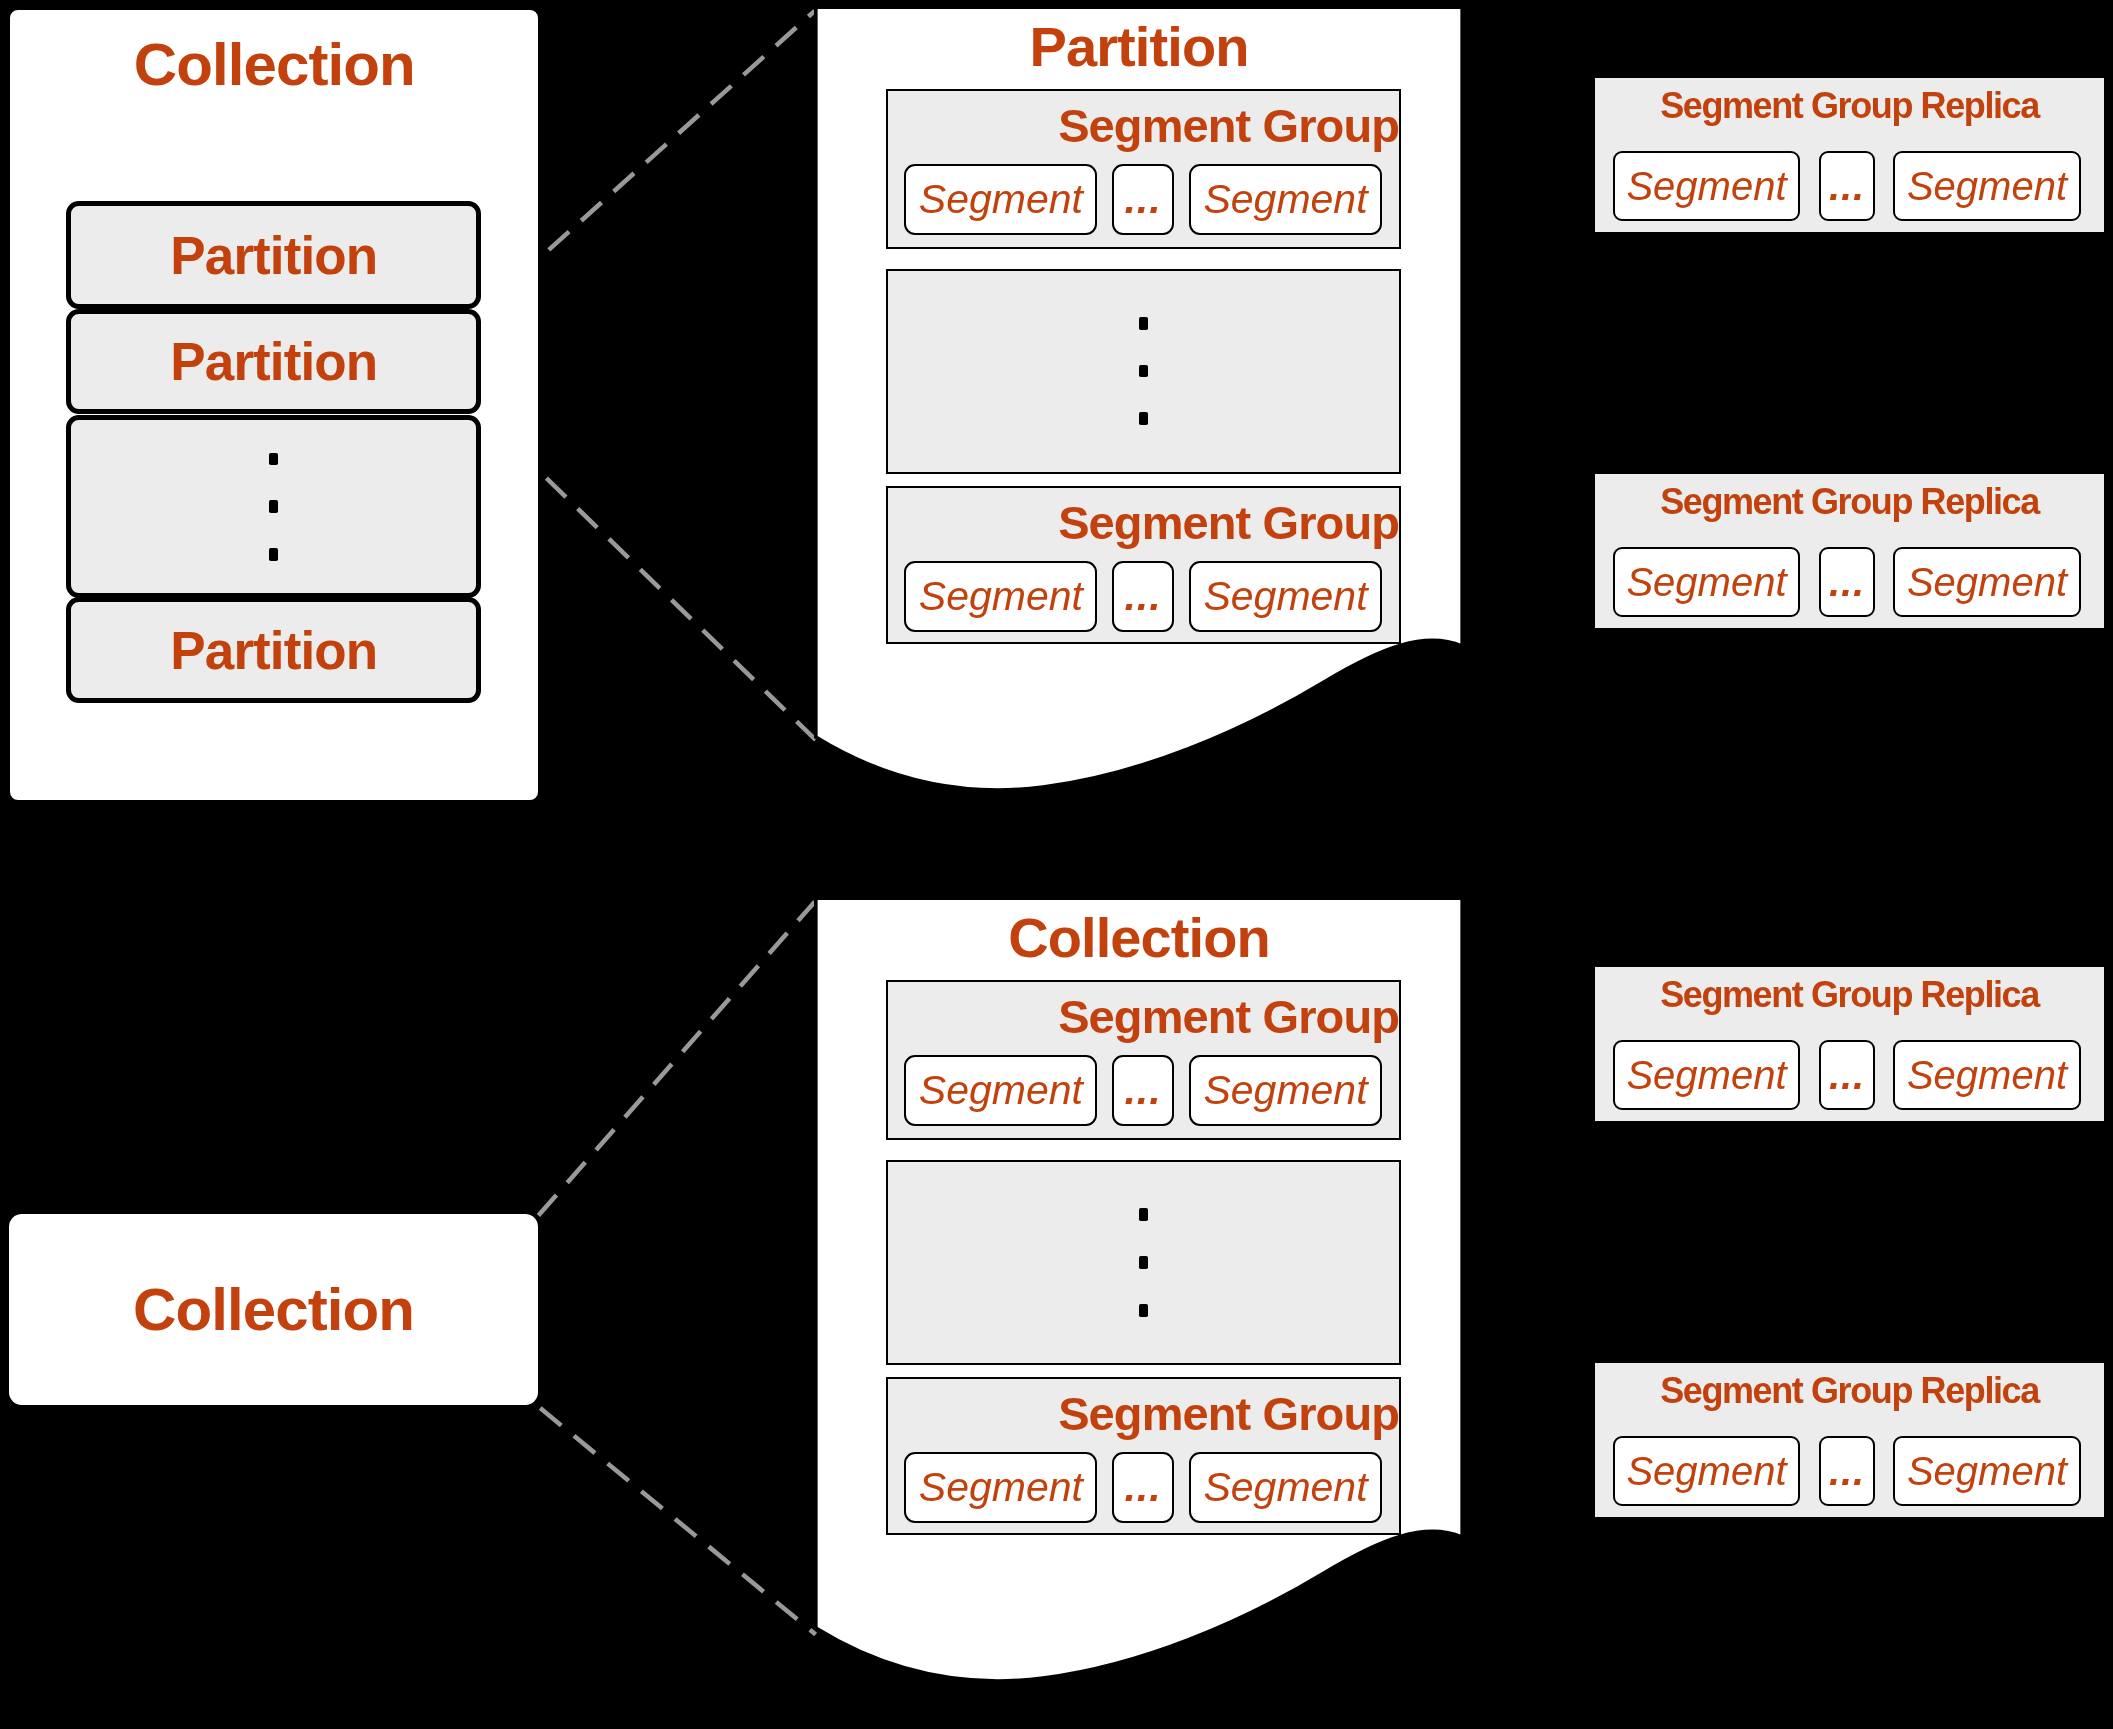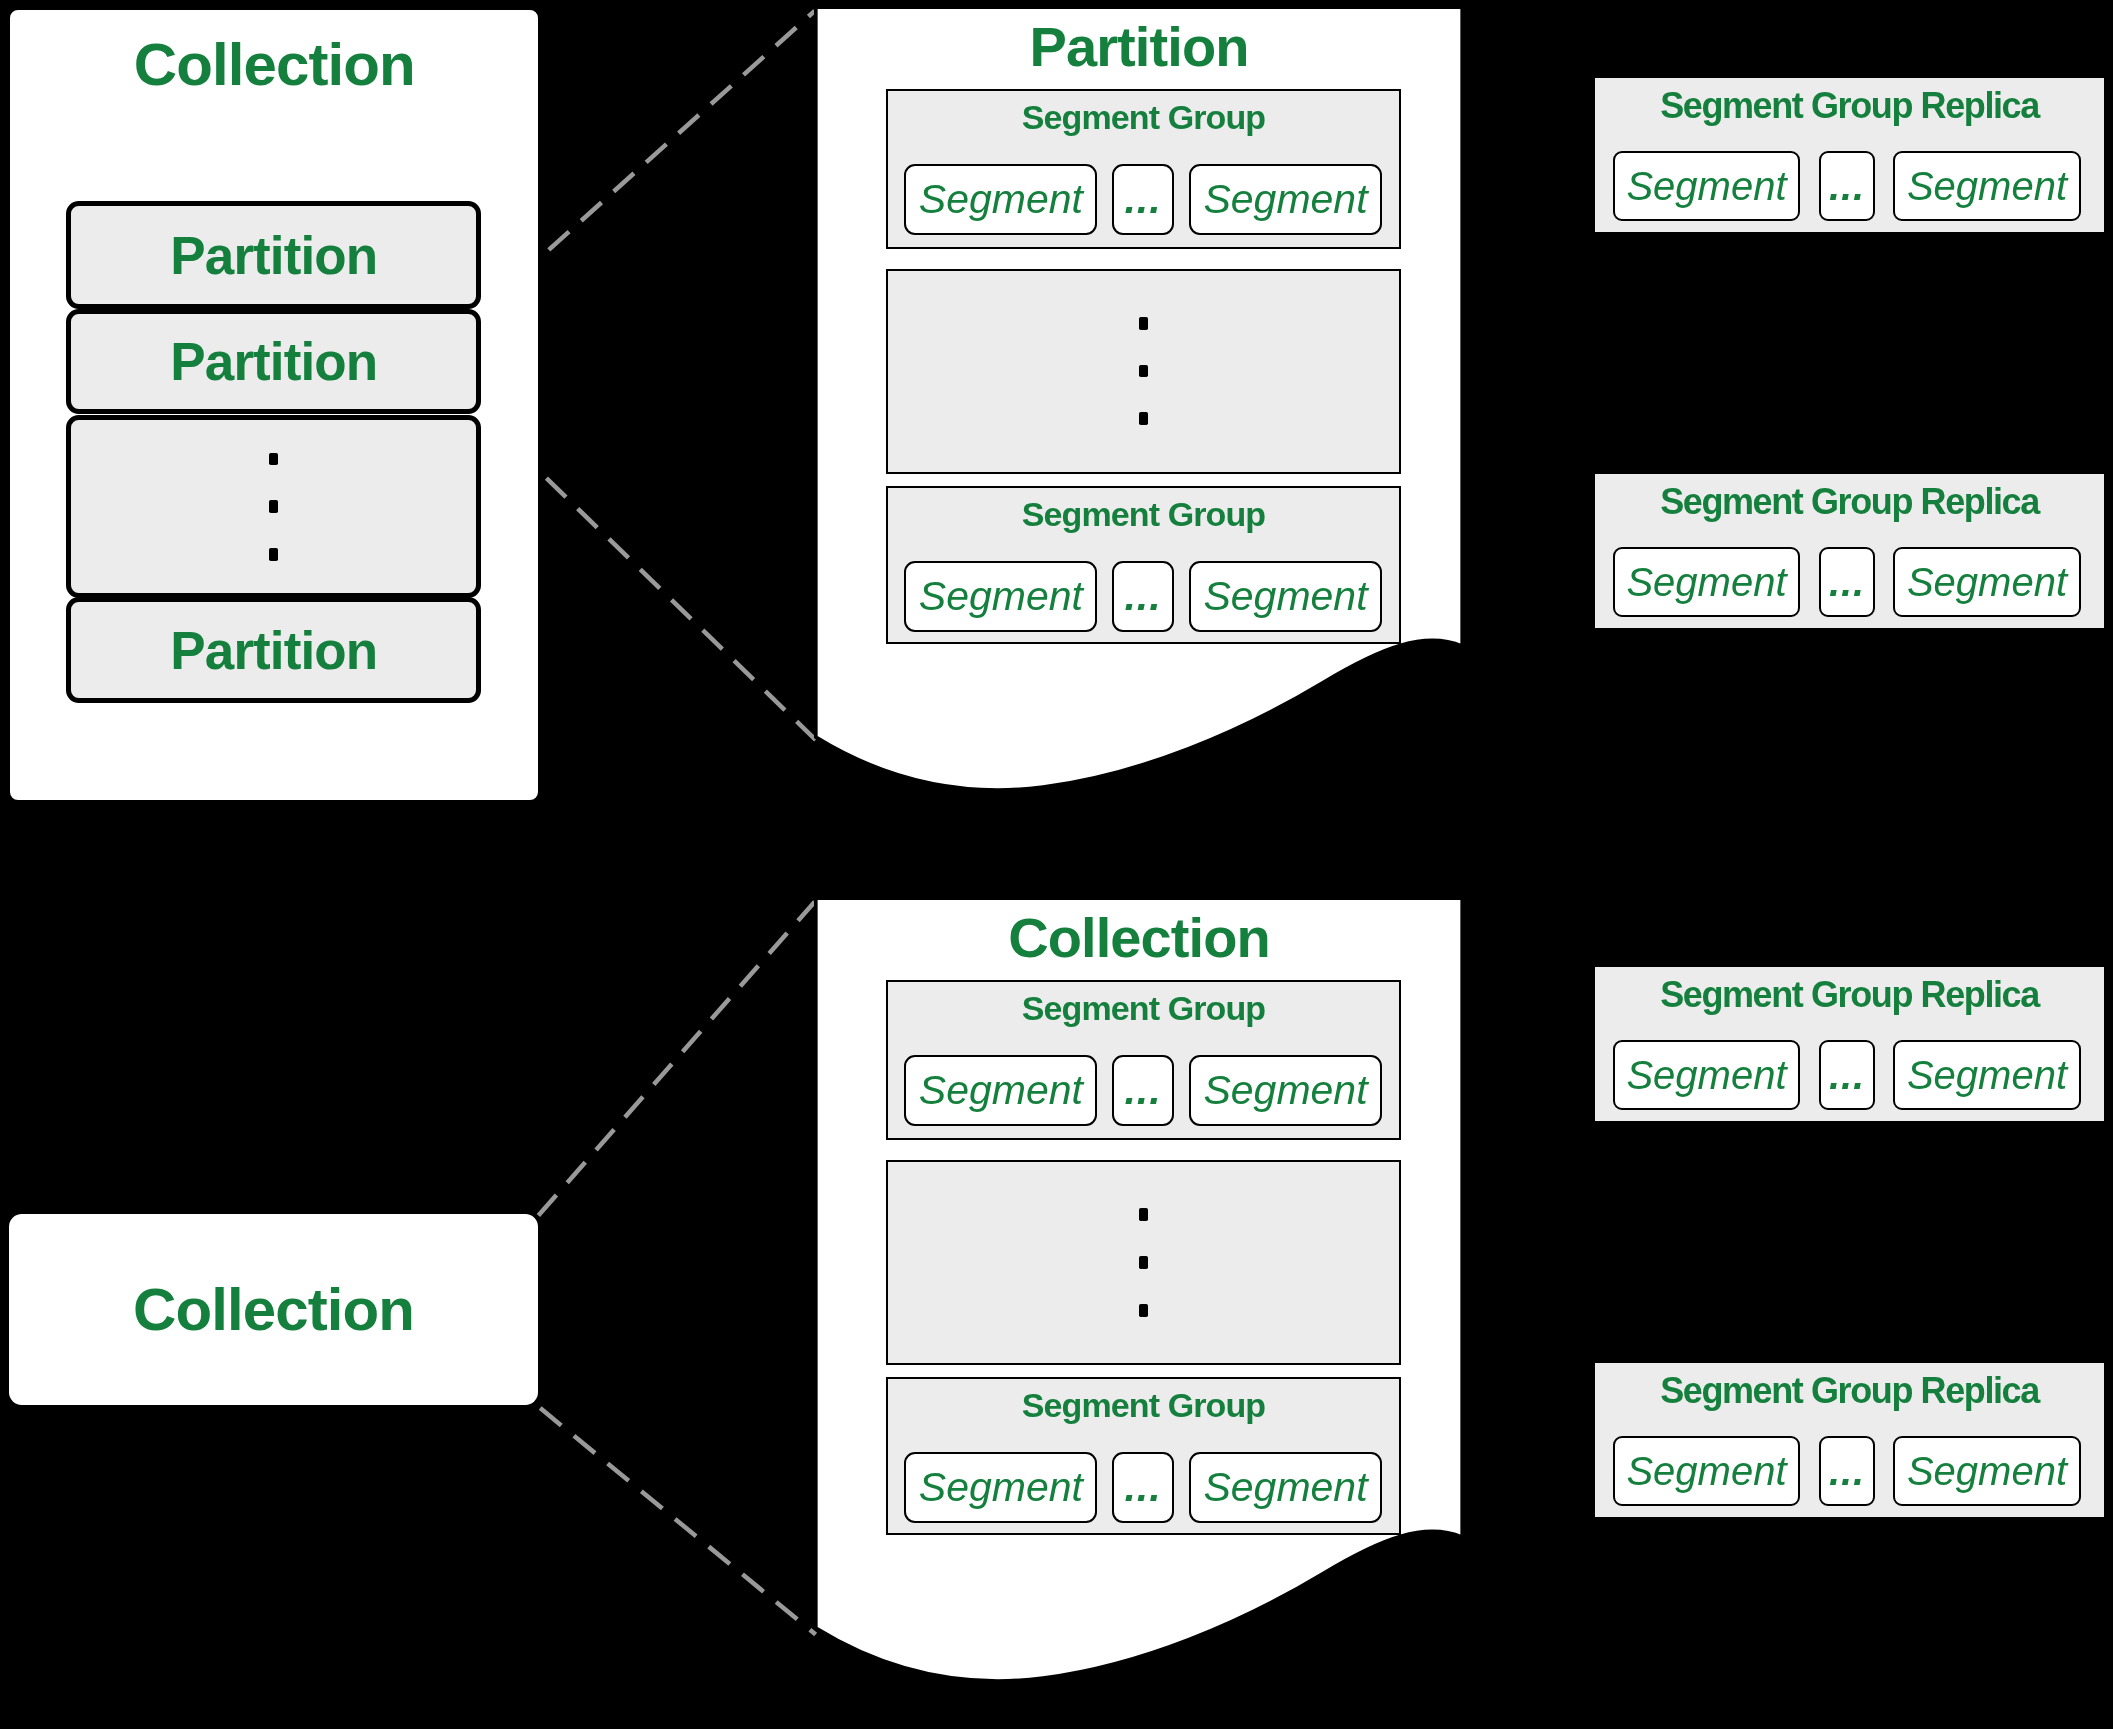--- a/index.html
+++ b/index.html
@@ -1,17 +1,17 @@
 <!DOCTYPE html>
 <html style="font-size:14.5px"><head>
 <meta charset="utf-8">
 <style>
   html,body{margin:0;padding:0;background:#000;}
   .stage{position:relative;width:2114px;height:1729px;background:#000;
-         font-family:"Liberation Sans",sans-serif;color:#15803d;overflow:hidden;}
+         font-family:"Liberation Sans",sans-serif;color:#c2410c;overflow:hidden;}
   .stage *{box-sizing:border-box;}
 
   
   .card{position:absolute;left:7.3px;top:7.3px;width:534px;height:796px;background:#fff;
         border:3.6px solid #000;border-radius:11px;}
   .card-title{position:absolute;left:0;top:20px;width:100%;text-align:center;
         font-size:60px;font-weight:700;letter-spacing:-0.9px;}
   .pbox{position:absolute;left:56px;width:415px;background:#ececec;border:5.5px solid #000;
         border-radius:12.7px;display:flex;align-items:center;justify-content:center;
         font-size:53px;font-weight:700;letter-spacing:-0.9px;}
@@ -28,22 +28,22 @@
   
   .panel{position:absolute;width:650px;height:796px;}
   .panel-top{left:814px;top:4.5px;}
   .panel-bottom{left:814px;top:896px;}
   .panel-bg{position:absolute;left:0;top:0;width:650px;height:796px;}
   .panel-title{position:absolute;left:0;top:9px;width:100%;text-align:center;
         font-size:56px;font-weight:700;letter-spacing:-0.9px;}
   .sg{position:absolute;left:72px;width:515px;background:#ececec;border:2.7px solid #000;}
   .sg-a{top:84px;height:160px;}
   .sg-b{top:481px;height:158px;}
-  .sg-title{position:absolute;left:0;top:7.3px;width:100%;text-align:center;
-        font-size:34px;font-weight:700;letter-spacing:-0.9px;}
+  .sg-title{position:absolute;left:0;top:7.3px;width:100%;text-align:right;
+        font-size:47px;font-weight:700;letter-spacing:-0.9px;}
   .seg{position:absolute;top:73px;height:71px;background:#fff;border:2.7px solid #000;
        border-radius:11px;display:flex;align-items:center;justify-content:center;
        font-size:41px;font-weight:400;font-style:italic;}
   .seg1{left:16.4px;width:193px;}
   .segdots{left:224px;width:62px;font-weight:700;letter-spacing:0.9px;}
   .seg2{left:301px;width:193px;}
   .panel-dotsbox{position:absolute;left:72px;top:264px;width:515px;height:205px;
        background:#ececec;border:2.7px solid #000;}
 
   

